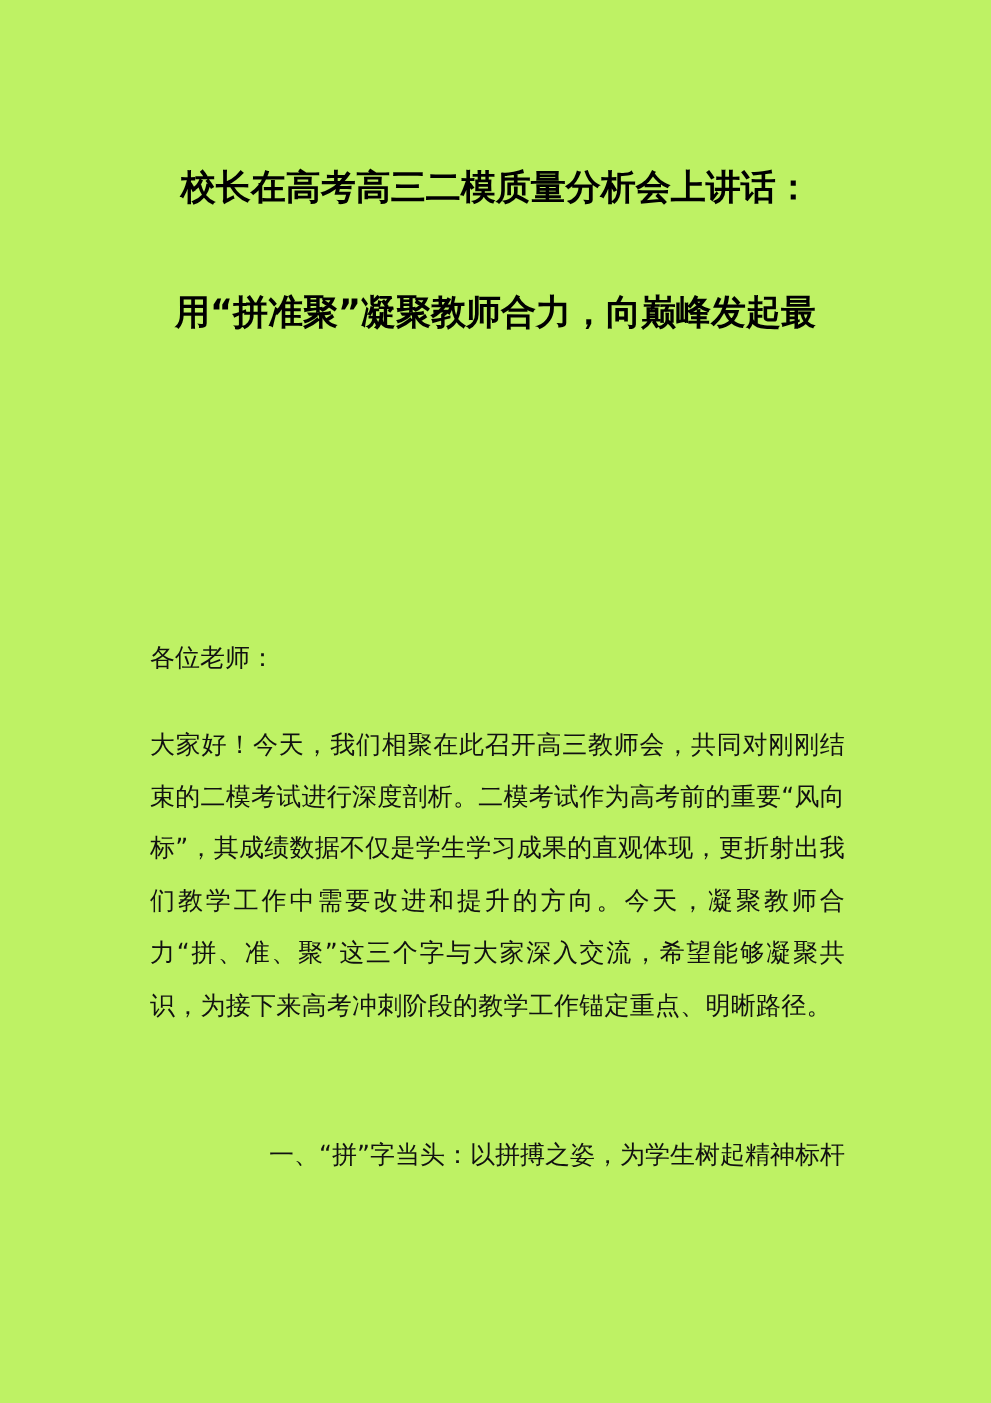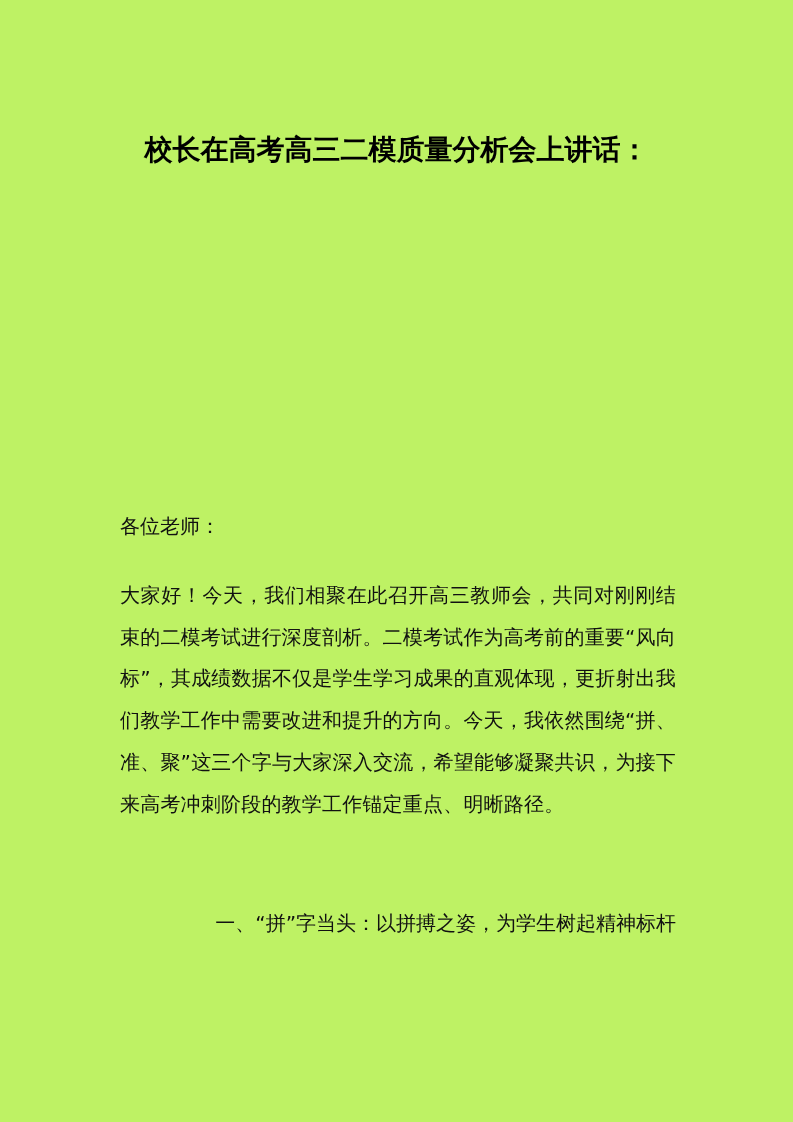--- a/index.html
+++ b/index.html
@@ -58,19 +58,20 @@
       line-height: 30px;
       white-space: nowrap;
       text-align: right;
     }
   </style>
 </head>
 <body>
 
 <div class="page">
   <div class="title-line t1">校长在高考高三二模质量分析会上讲话：</div>
+  <div class="title-line t2">用“拼准聚”凝聚教师合力，向巅峰发起最</div>
 
   <div class="body-text greeting">各位老师：</div>
 
-  <div class="body-text para">大家好！今天，我们相聚在此召开高三教师会，共同对刚刚结束的二模考试进行深度剖析。二模考试作为高考前的重要“风向标”，其成绩数据不仅是学生学习成果的直观体现，更折射出我们教学工作中需要改进和提升的方向。今天，我依然围绕“拼、准、聚”这三个字与大家深入交流，希望能够凝聚共识，为接下来高考冲刺阶段的教学工作锚定重点、明晰路径。</div>
+  <div class="body-text para">大家好！今天，我们相聚在此召开高三教师会，共同对刚刚结束的二模考试进行深度剖析。二模考试作为高考前的重要“风向标”，其成绩数据不仅是学生学习成果的直观体现，更折射出我们教学工作中需要改进和提升的方向。今天，凝聚教师合力“拼、准、聚”这三个字与大家深入交流，希望能够凝聚共识，为接下来高考冲刺阶段的教学工作锚定重点、明晰路径。</div>
 
   <div class="body-text heading1">一、“拼”字当头：以拼搏之姿，为学生树起精神标杆</div>
 </div>
 
 </body></html>

